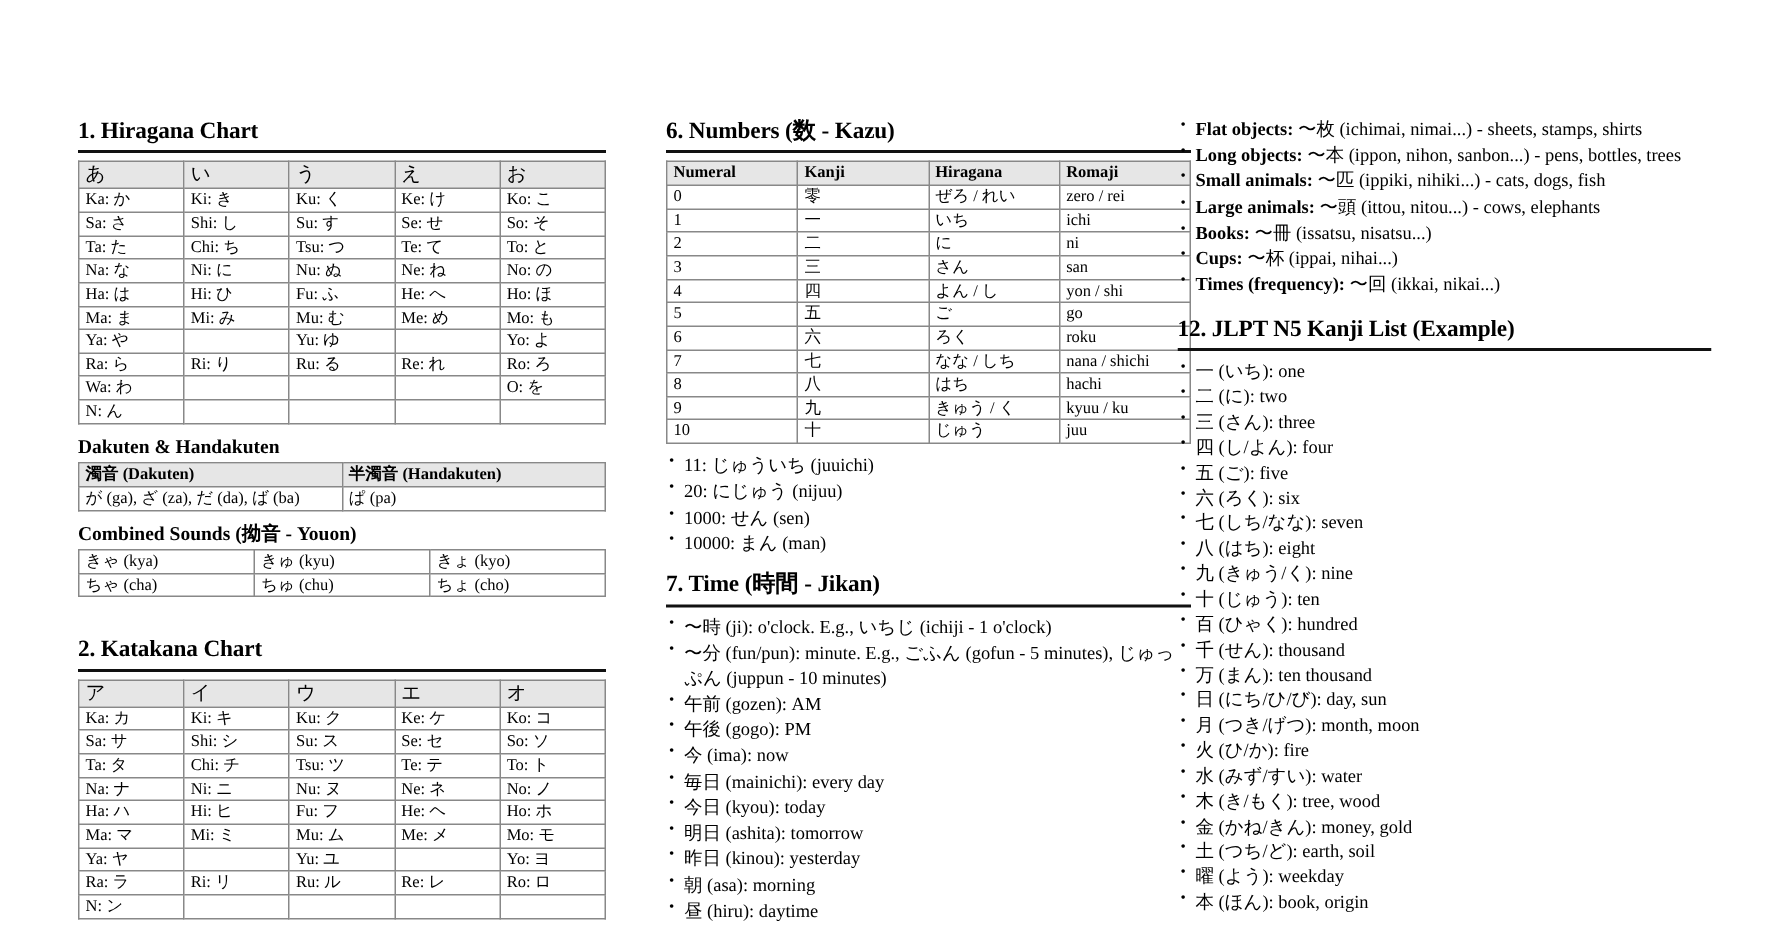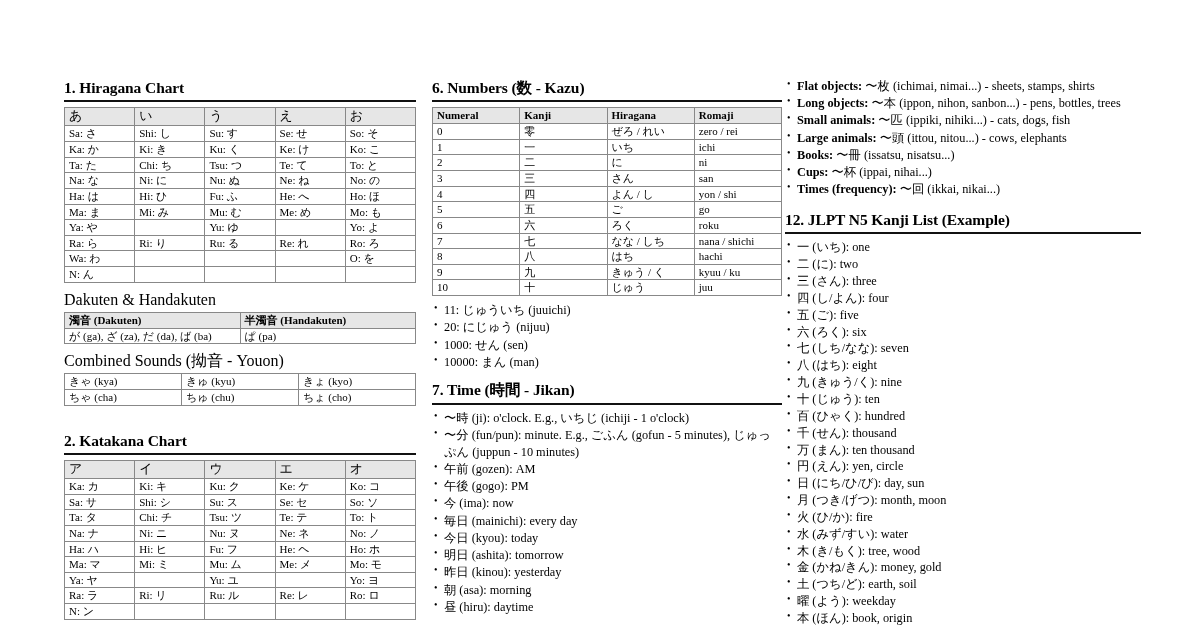--- a/index.html
+++ b/index.html
@@ -18,43 +18,43 @@
     position: relative;
     width: 1191px;
     height: 626px;
     overflow: hidden;
   }
   .col {
     position: absolute;
     top: 78px;
     overflow: hidden;
   }
-  .col-1 { left: 64px;  width: 352px; height: 548px; }
-  .col-2 { left: 432px; width: 350px; height: 548px; }
+  .col-1 { left: 52px;  width: 352px; height: 548px; }
+  .col-2 { left: 444px; width: 350px; height: 548px; }
   .col-3 { left: 785px; width: 356px; height: 548px; }
 
   h2.section-title {
     font-family: "Liberation Serif", "DejaVu Serif", serif;
     font-size: 15.5px;
     font-weight: bold;
     margin: 0 0 3px 0;
     padding: 0;
     line-height: 1.25;
     letter-spacing: -0.1px;
   }
   .rule {
     border: 0;
     border-top: 2px solid #111111;
     margin: 0 0 5px 0;
     height: 0;
   }
   h3.sub-title {
     font-family: "Liberation Serif", "DejaVu Serif", serif;
-    font-size: 16px;
-    font-weight: normal;
+    font-size: 13px;
+    font-weight: bold;
     margin: 7px 0 3px 0;
     padding: 0;
     line-height: 1.2;
   }
 
   table.grid {
     border-collapse: collapse;
     width: 100%;
     font-size: 11px;
     line-height: 1.15;
@@ -116,32 +116,32 @@
           <tr>
             <th class="jp-head">あ</th>
             <th class="jp-head">い</th>
             <th class="jp-head">う</th>
             <th class="jp-head">え</th>
             <th class="jp-head">お</th>
           </tr>
         </thead>
         <tbody>
           <tr>
+            <td>Ka: か</td>
+            <td>Ki: き</td>
+            <td>Ku: く</td>
+            <td>Ke: け</td>
+            <td>Ko: こ</td>
+          </tr>
+          <tr>
             <td>Sa: さ</td>
             <td>Shi: し</td>
             <td>Su: す</td>
             <td>Se: せ</td>
             <td>So: そ</td>
-          </tr>
-          <tr>
-            <td>Ka: か</td>
-            <td>Ki: き</td>
-            <td>Ku: く</td>
-            <td>Ke: け</td>
-            <td>Ko: こ</td>
           </tr>
           <tr>
             <td>Ta: た</td>
             <td>Chi: ち</td>
             <td>Tsu: つ</td>
             <td>Te: て</td>
             <td>To: と</td>
           </tr>
           <tr>
             <td>Na: な</td>
@@ -437,21 +437,20 @@
         <li>四 (し/よん): four</li>
         <li>五 (ご): five</li>
         <li>六 (ろく): six</li>
         <li>七 (しち/なな): seven</li>
         <li>八 (はち): eight</li>
         <li>九 (きゅう/く): nine</li>
         <li>十 (じゅう): ten</li>
         <li>百 (ひゃく): hundred</li>
         <li>千 (せん): thousand</li>
         <li>万 (まん): ten thousand</li>
-        <li>円 (えん): yen, circle</li>
         <li>日 (にち/ひ/び): day, sun</li>
         <li>月 (つき/げつ): month, moon</li>
         <li>火 (ひ/か): fire</li>
         <li>水 (みず/すい): water</li>
         <li>木 (き/もく): tree, wood</li>
         <li>金 (かね/きん): money, gold</li>
         <li>土 (つち/ど): earth, soil</li>
         <li>曜 (よう): weekday</li>
         <li>本 (ほん): book, origin</li>
       </ul>

